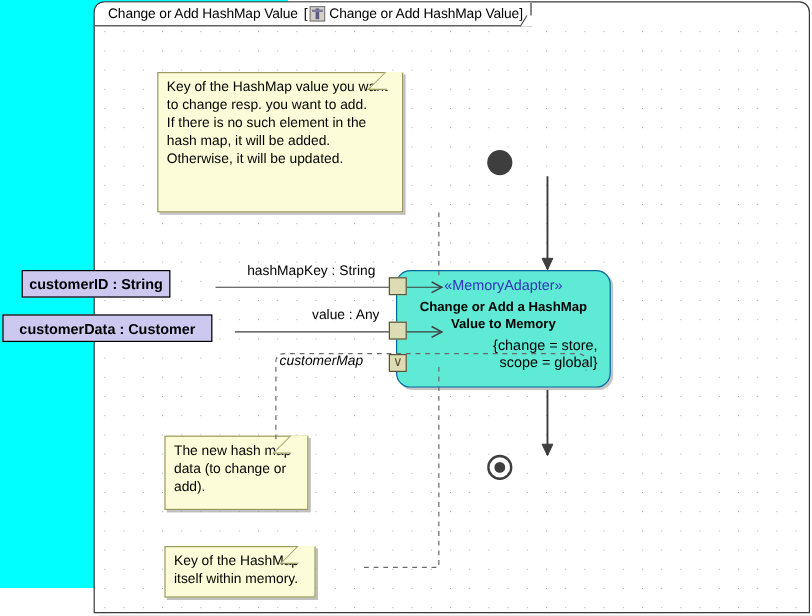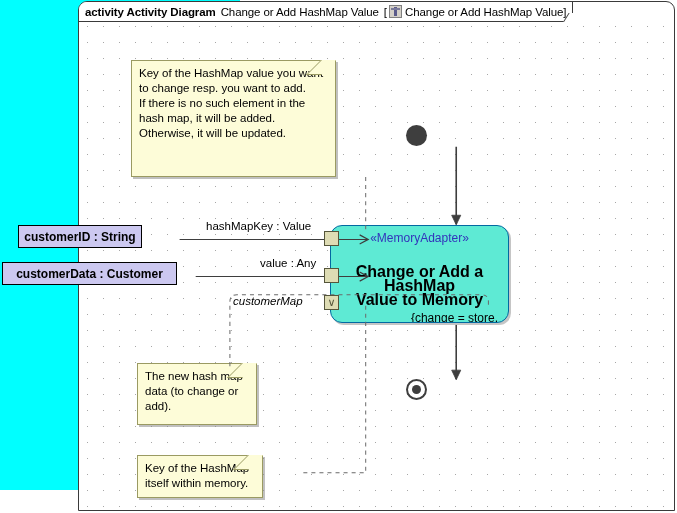--- a/index.html
+++ b/index.html
@@ -181,22 +181,22 @@
     text-align: center;
     overflow: hidden;
   }
   #action-stereotype {
     margin-top: 5px;
     font-size: 12px;
     color: #3333bb;
     font-weight: normal;
   }
   #action-name {
-    margin-top: 20px;
-    font-size: 16px;
+    margin-top: 4px;
+    font-size: 11px;
     font-weight: bold;
     color: #000;
     line-height: 14px;
   }
   #action-props {
     margin-top: 4px;
     font-size: 12px;
     color: #000;
     line-height: 14px;
     text-align: right;
@@ -263,21 +263,20 @@
 
 <div id="cyan-backdrop"></div>
 <div id="frame-shadow"></div>
 
 <div id="diagram-frame">
 
   <div id="grid-dots"></div>
   <div id="grid-crosses"></div>
 
   <div id="frame-title-tab">
-    <span class="tab-kw">activity Activity Diagram</span>
     <span class="tab-sep"></span>
     <span class="tab-name">Change or Add HashMap Value</span>
     <span class="tab-sep"></span>
     <span class="tab-bracket">[</span>
     <span id="diagram-type-icon"></span>
     <span class="tab-name">Change or Add HashMap Value</span>
     <span class="tab-bracket">]</span>
   </div>
 
   <svg class="wires" viewBox="0 0 597 510">
@@ -315,21 +314,21 @@
     <div id="action-name" class="note-text">Change or Add a HashMap
 Value to Memory</div>
     <div id="action-props" class="note-text">{change = store,
 scope = global}</div>
   </div>
 
   <div class="pin" style="left:245px;top:229px;"></div>
   <div class="pin" style="left:245px;top:266px;"></div>
   <div class="pin" style="left:245px;top:293px;">∨</div>
 
-  <div class="edge-label" style="left:127px;top:218px;">hashMapKey : Value</div>
+  <div class="edge-label" style="left:127px;top:218px;">hashMapKey : String</div>
   <div class="edge-label" style="left:181px;top:255px;">value : Any</div>
   <div class="edge-label" style="left:154px;top:293px;font-style:italic;">customerMap</div>
 
   <div class="note" style="left:52px;top:58px;width:205px;height:117px;">
     <span class="fold"></span>
     <div class="note-text">Key of the HashMap value you want to change resp. you want to add.
 If there is no such element in the hash map, it will be added.
 Otherwise, it will be updated.</div>
   </div>
 

